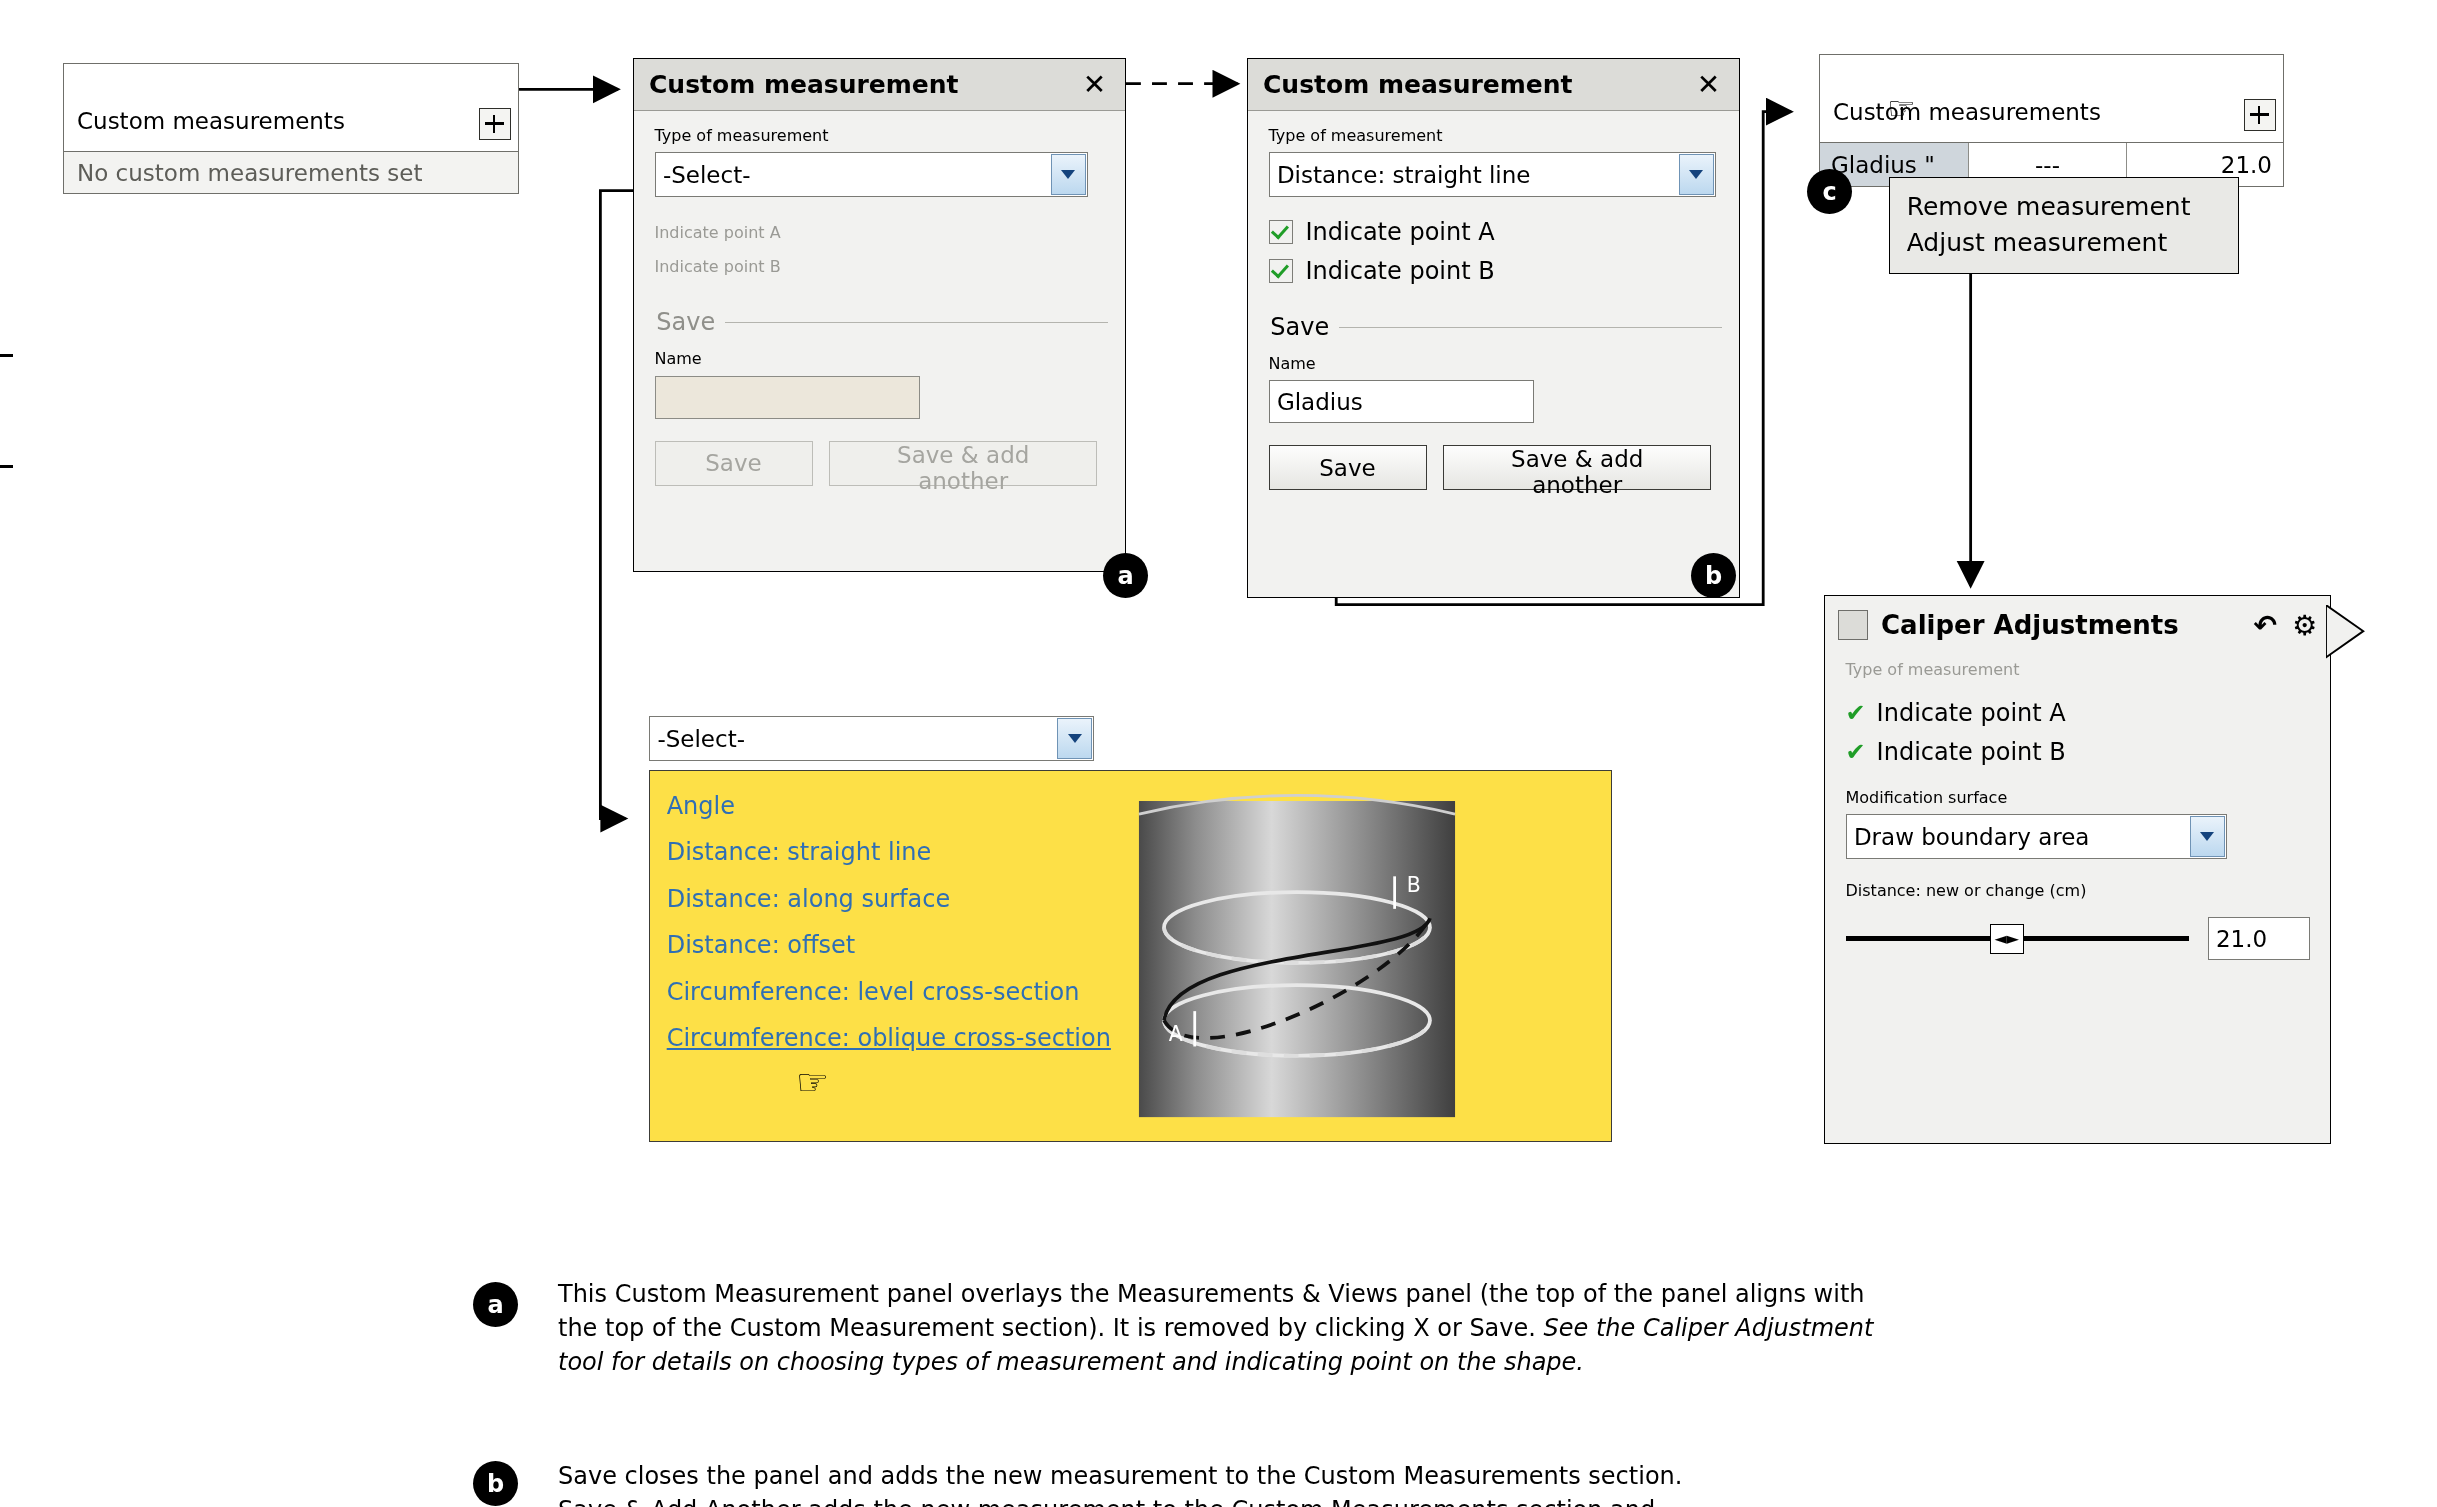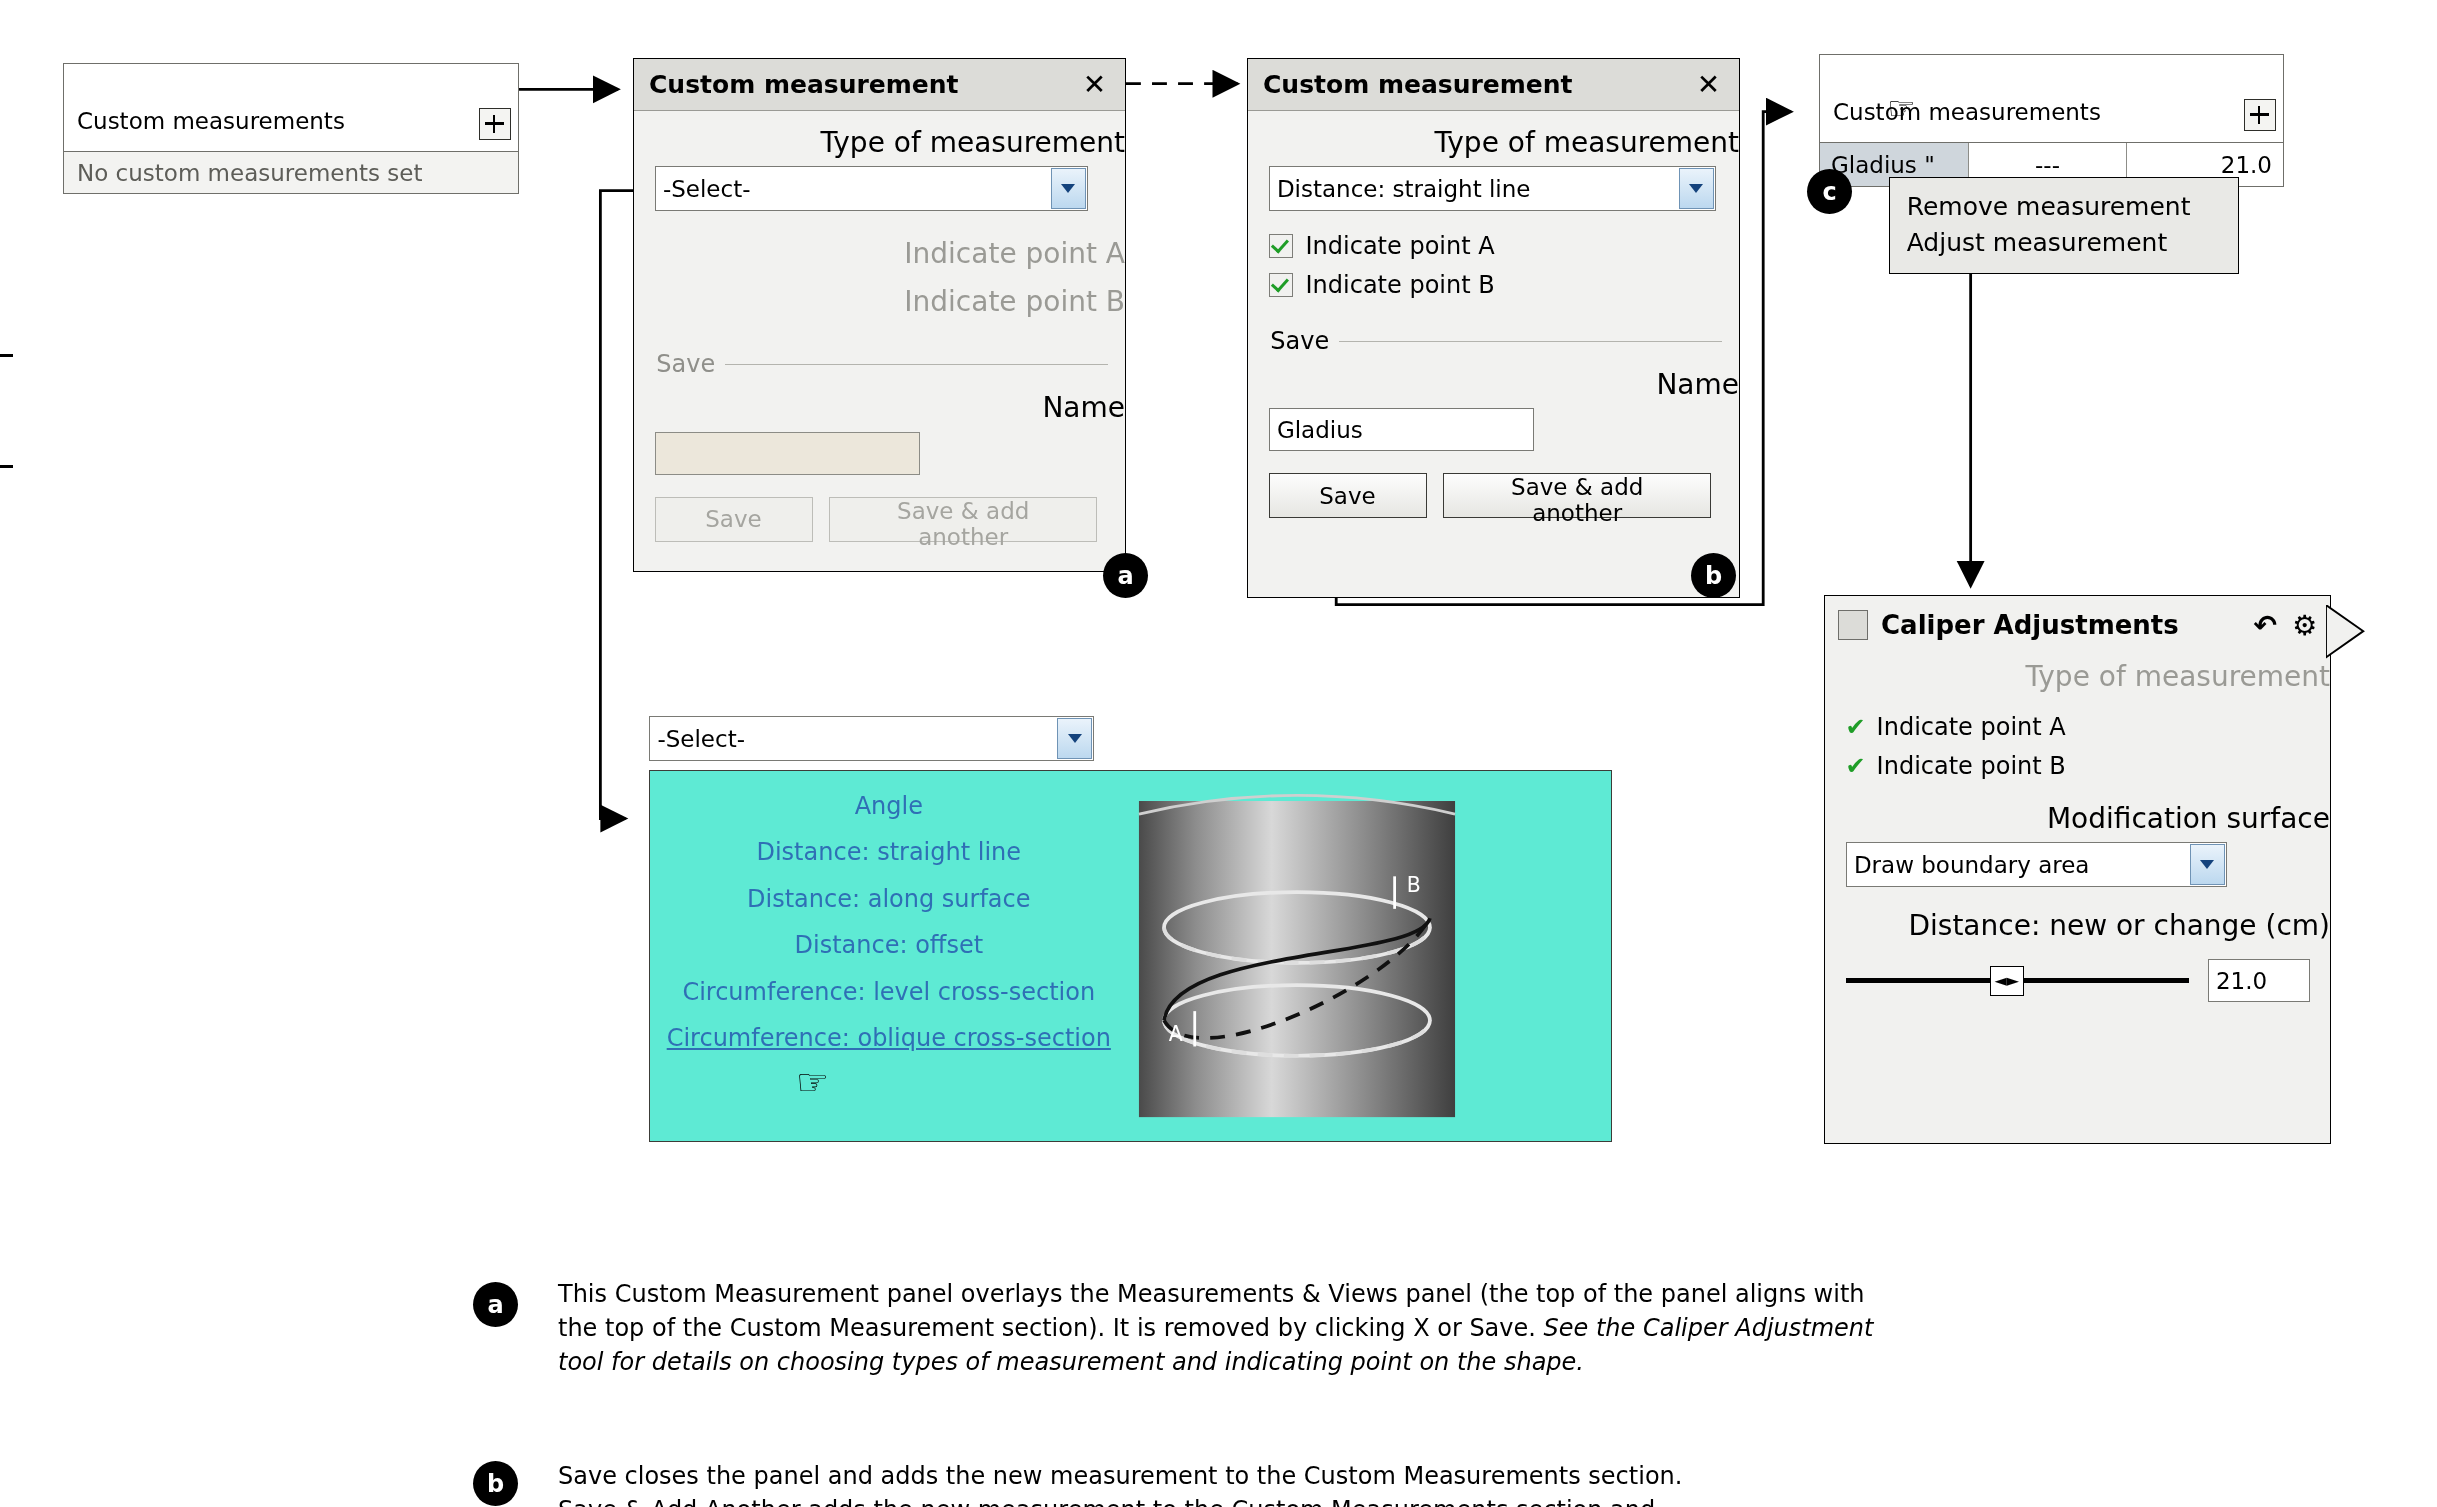--- a/index.html
+++ b/index.html
@@ -37,24 +37,23 @@
   .panel-title .t { flex: 1; }
   .close-x {
     font-size: 28px;
     font-weight: bold;
     line-height: 1;
     cursor: pointer;
     padding: 0 3.7px;
   }
 
   .field-label {
-    font-size: 28px;
+    font-size: 16px;
     color: #000;
     margin: 15px 0 7.4px 20.5px;
-    text-align: right;
   }
   .field-label.dim { color: #9a9a95; }
 
   select.styled {
     font-family: "DejaVu Sans", sans-serif;
     font-size: 23px;
     height: 45px;
     border: 0.9px solid #7a7a75;
     background: #fff;
     -webkit-appearance: none;
@@ -219,25 +218,24 @@
     border: 1.9px solid #000;
     padding: 11px 16.7px;
     font-size: 25px;
     line-height: 1.45;
     box-sizing: border-box;
   }
   .ctx div { cursor: pointer; }
 
   
   .dd-list {
-    background: #5eead4;
+    background: #fde047;
     border: 1.9px solid #3c3c38;
     box-sizing: border-box;
     display: flex;
-    text-align: center;
   }
   .dd-items { padding: 20.5px 0 0 16.7px; }
   .dd-items a {
     display: block;
     color: #2f6fb5;
     font-size: 24px;
     margin-bottom: 18.6px;
     text-decoration: none;
     cursor: pointer;
   }

